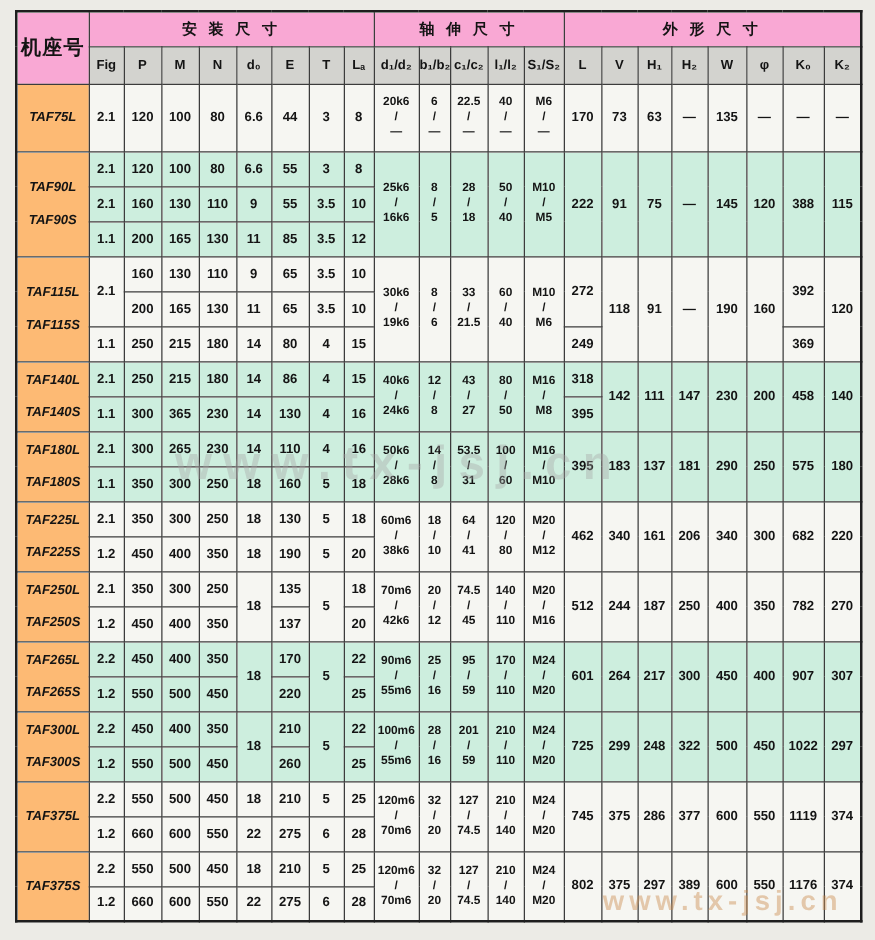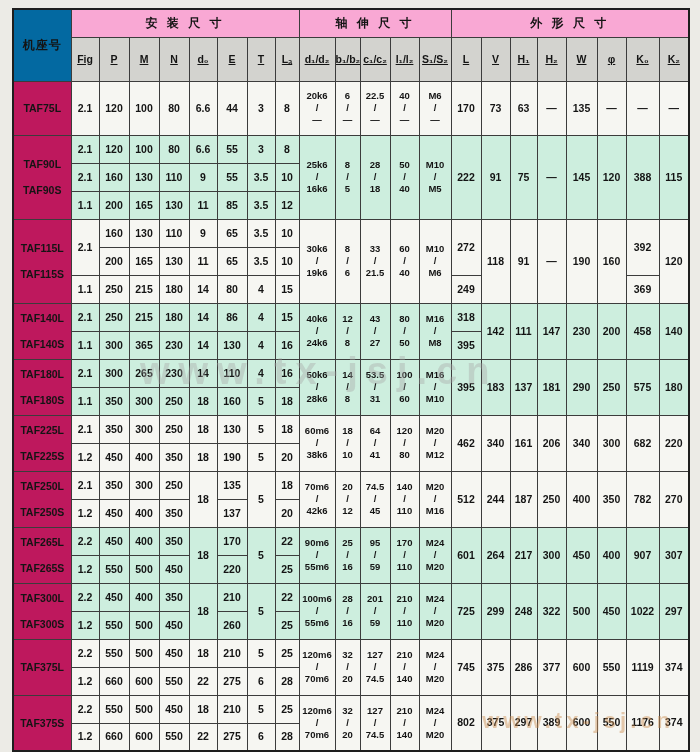--- a/index.html
+++ b/index.html
@@ -26,30 +26,31 @@
     text-align: center;
     vertical-align: middle;
     font-size: 10.5px;
     font-weight: bold;
     color: #141414;
     padding: 0;
     line-height: 1.2;
     overflow: hidden;
   }
   tr.hdr1 td { height: 28px; background: #f9a8d4; font-size: 12px; letter-spacing: 3px; }
-  tr.hdr2 td { height: 44px; background: #d3d3cf; font-size: 10.5px; text-decoration: underline; }
-  .spec td.frame-h { background: #0369a1; font-size: 12px; letter-spacing: 1px; margin-top: 36px; }
+  tr.hdr2 td { height: 30px; background: #d3d3cf; font-size: 10.5px; }
+  .spec td.frame-h { background: #f9a8d4; font-size: 16px; letter-spacing: 1px; margin-top: 36px; }
   tbody tr { height: 28px; }
   tr.w td { background: #f6f6f2; }
   tr.g td { background: #cdeede; }
   .spec td.frame {
-    background: #be185d;
+    background: #fdba74;
     white-space: pre-line;
     line-height: 26px;
     font-size: 10.5px;
+    font-style: italic;
   }
   .spec td.shaft {
     white-space: pre-line;
     font-size: 9.5px;
     line-height: 1.25;
   }
   .wm { position: absolute; pointer-events: none; font-weight: bold; white-space: nowrap; }
   .wm1 {
     left: 140px; top: 350px;
     font-size: 38px;

